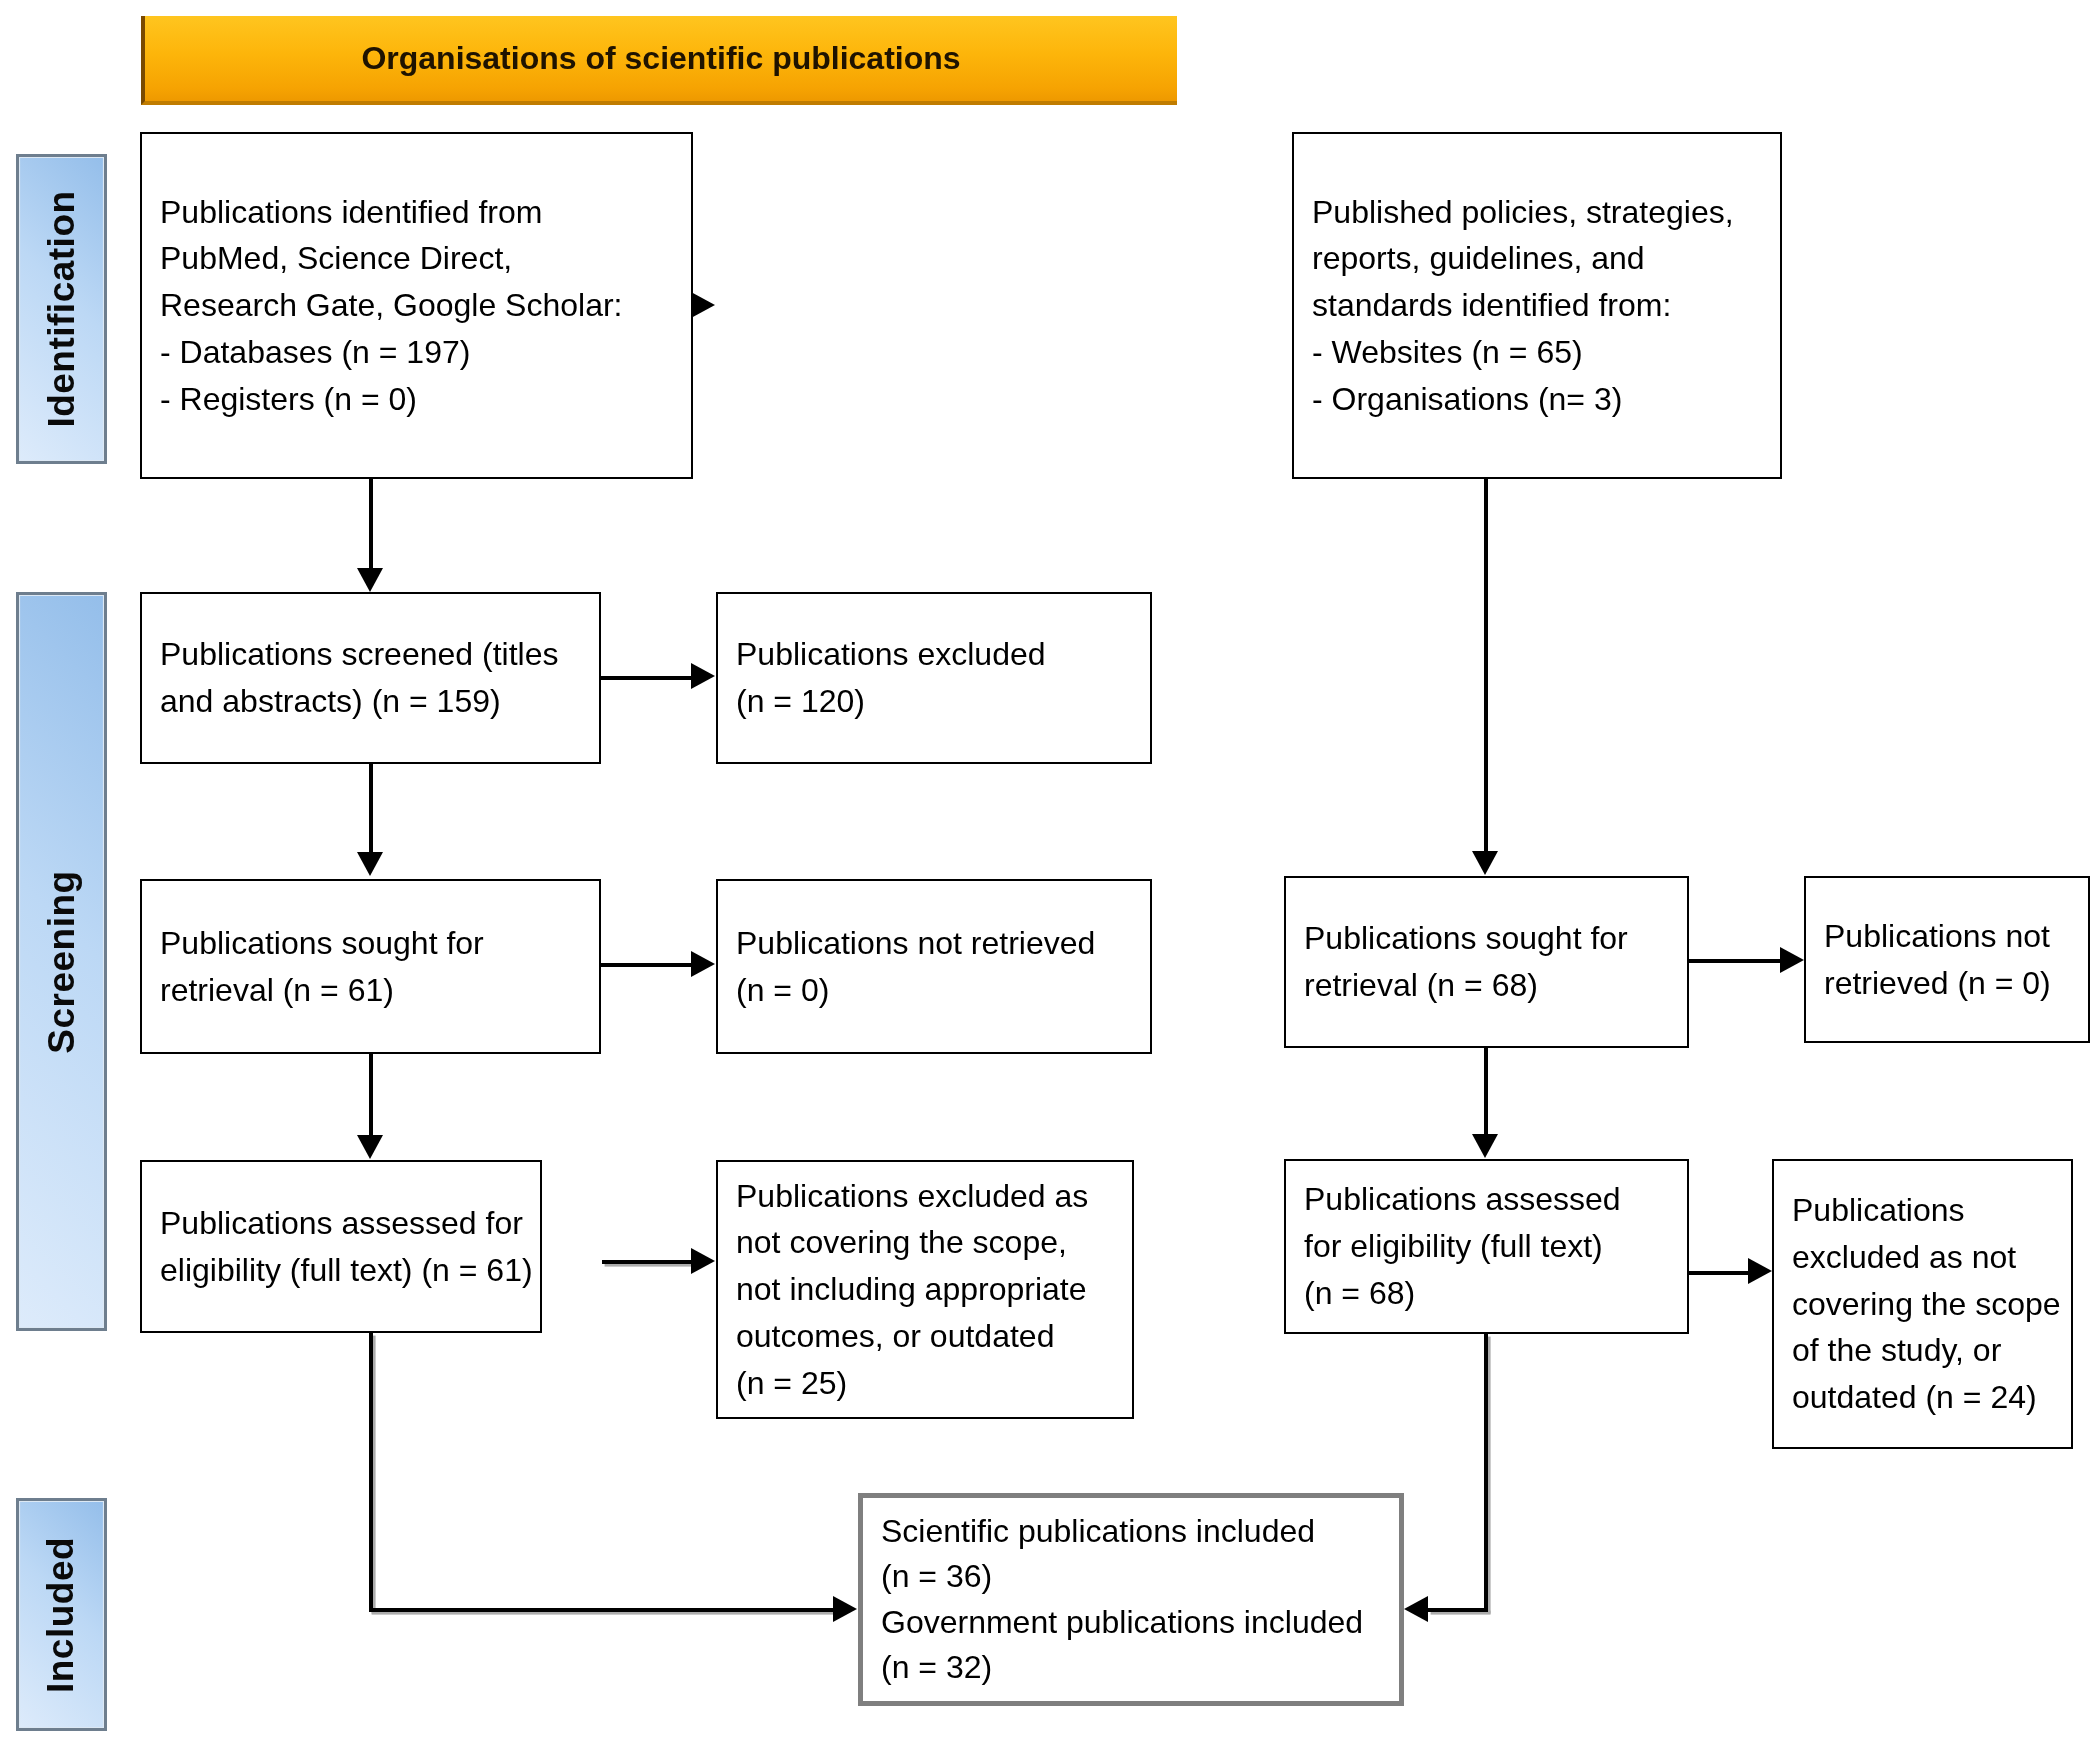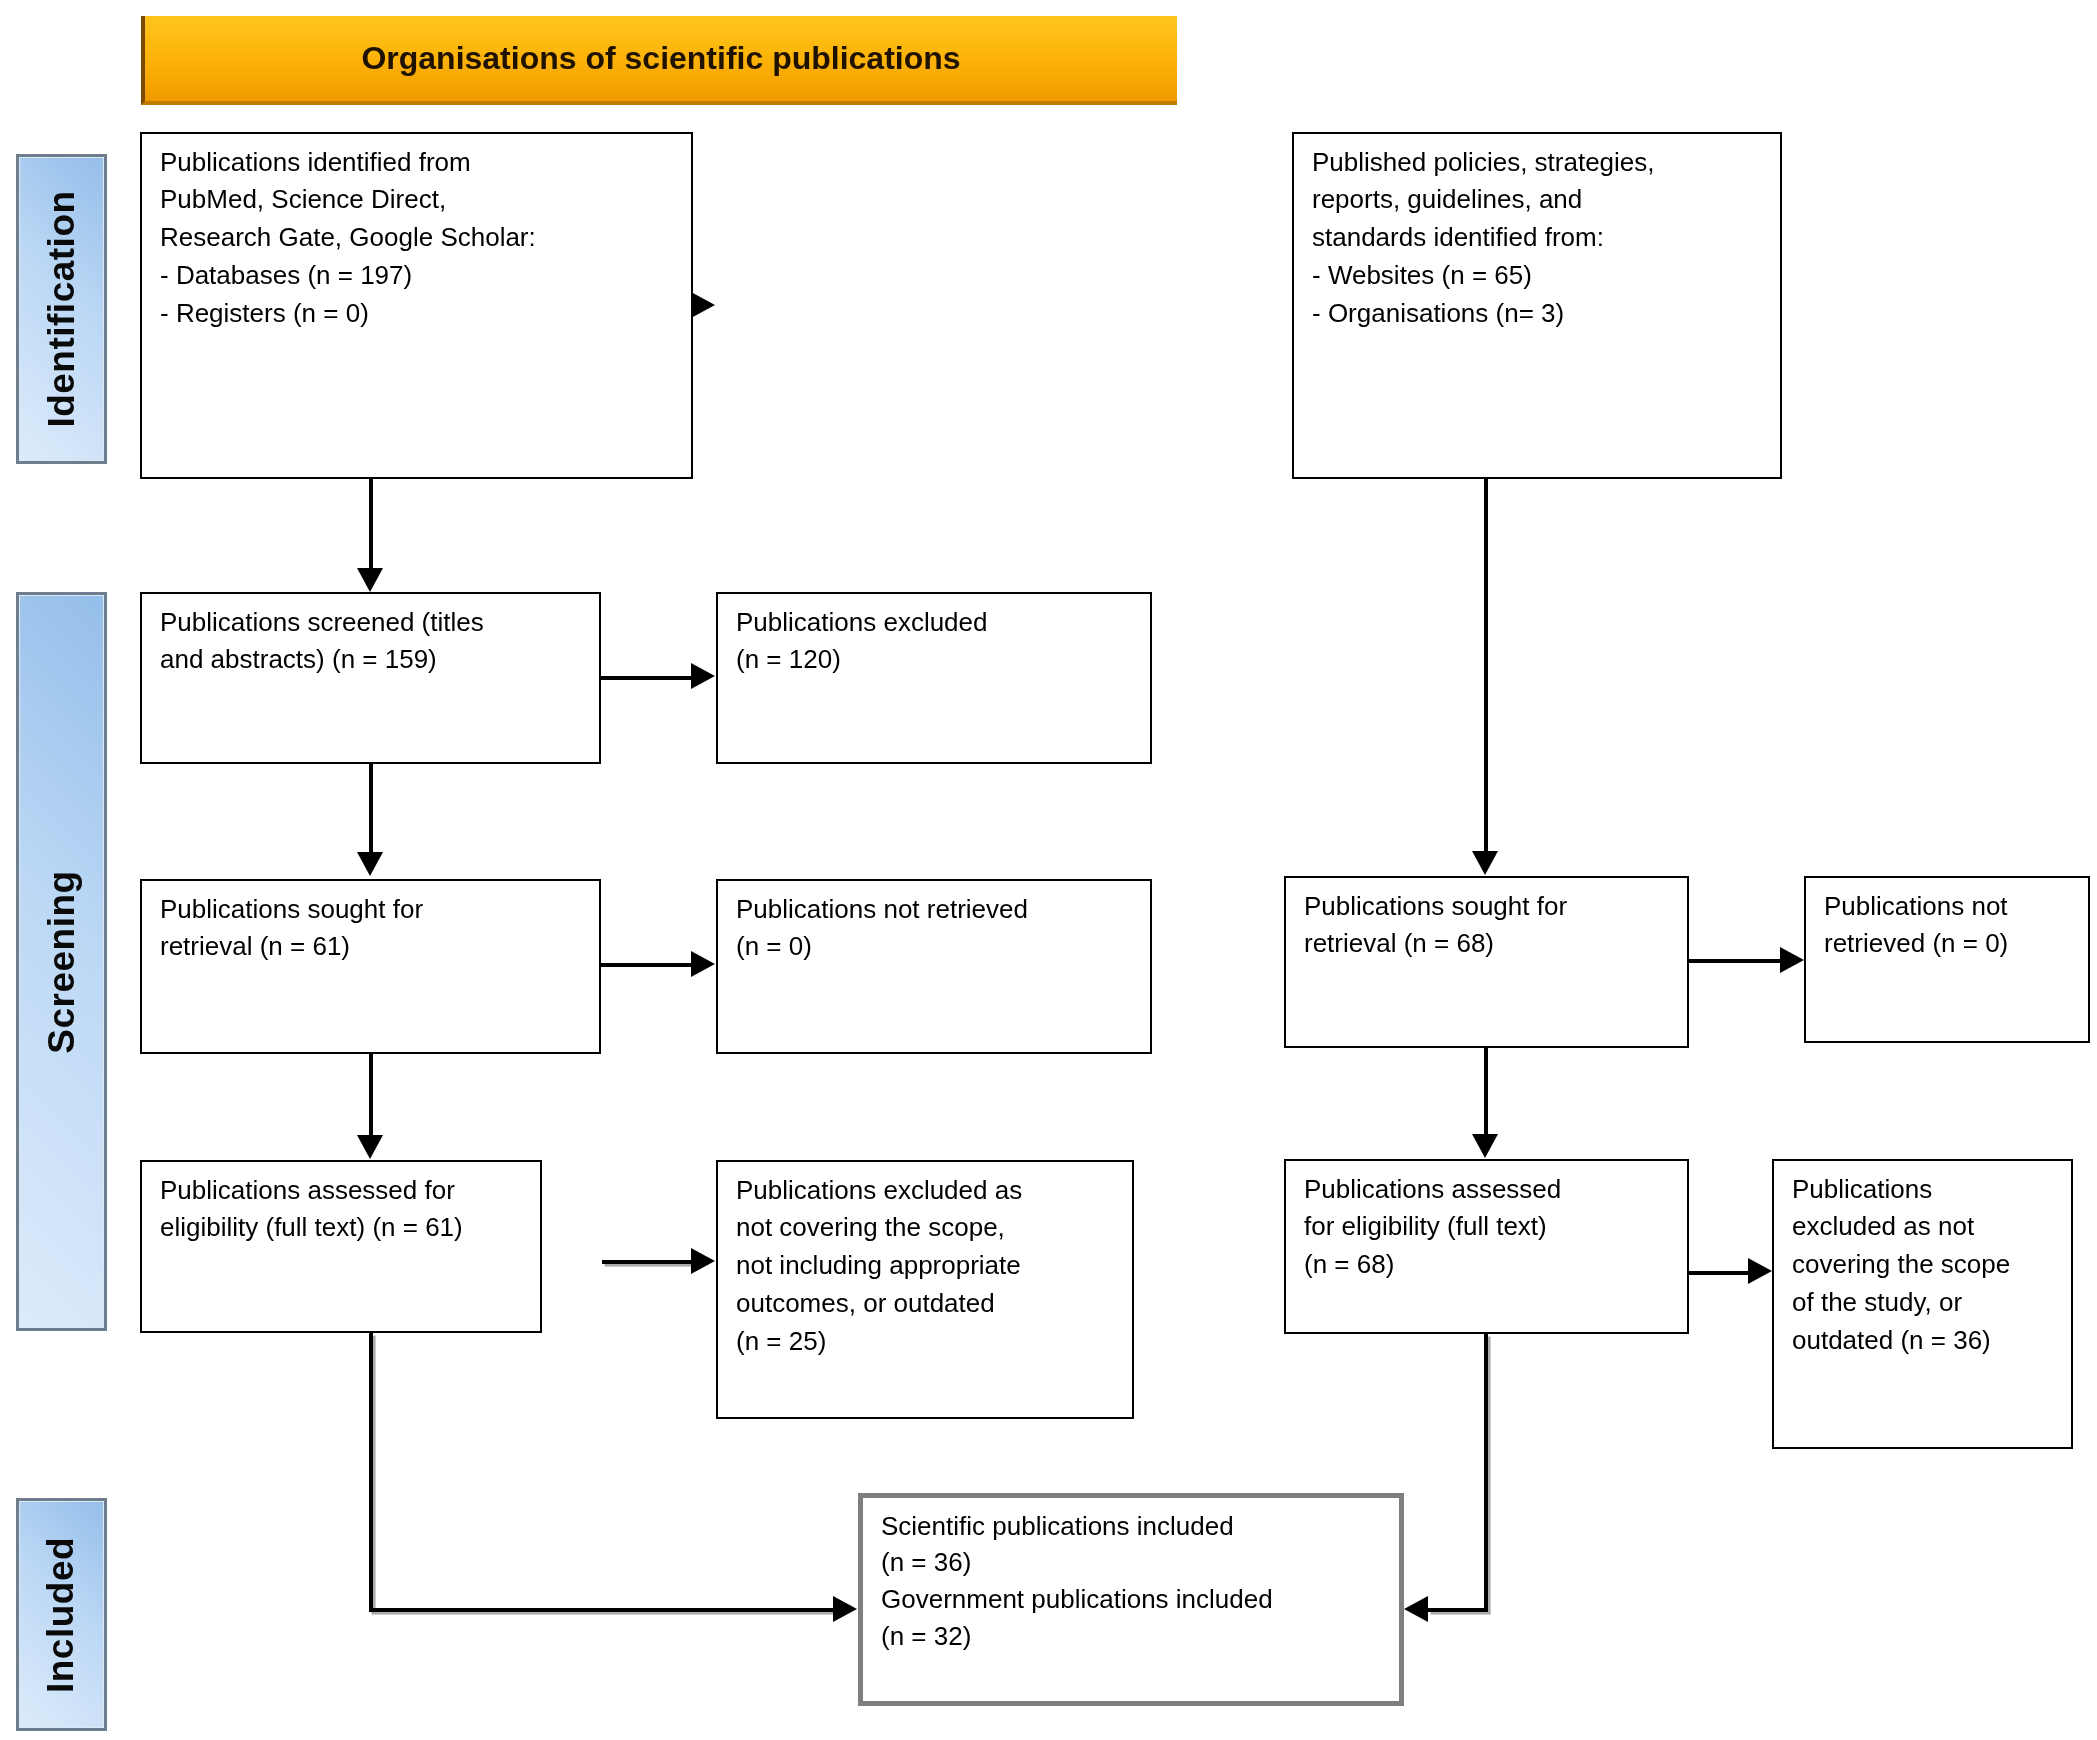--- a/index.html
+++ b/index.html
@@ -32,23 +32,23 @@
   }
   .stage > span{
     transform:rotate(-90deg);
     white-space:nowrap;
     font-weight:bold;font-size:37px;letter-spacing:0.5px;color:#0a0a0a;
   }
   .box{
     position:absolute;
     border:2.6px solid #000000;
     background:#ffffff;
-    display:flex;
+    display:flex;align-items:center;
     box-sizing:border-box;
-    font-size:26px;line-height:1.46;
+    font-size:32px;line-height:1.46;
   }
   .box > span{
     display:block;
     white-space:pre-line;
     padding:9.5px 6.4px 9.5px 18px;
   }
   .included-box{
     border:5.3px solid #7f7f7f;
   }
   .vline,.hline{position:absolute;background:#000000;}
@@ -132,21 +132,21 @@
   <div class="box" style="left:1284px;top:1159px;width:405px;height:175px">
     <span>Publications assessed
 for eligibility (full text)
 (n = 68)</span>
   </div>
   <div class="box" style="left:1772px;top:1159px;width:301px;height:290px">
     <span>Publications
 excluded as not
 covering the scope
 of the study, or
-outdated (n = 36)</span>
+outdated (n = 24)</span>
   </div>
 
   <div class="box included-box" style="left:858px;top:1493px;width:546px;height:213px;line-height:1.42">
     <span>Scientific publications included
 (n = 36)
 Government publications included
 (n = 32)</span>
   </div>
 
   <div class="ah ah-right" style="left:691px;top:292px"></div>

